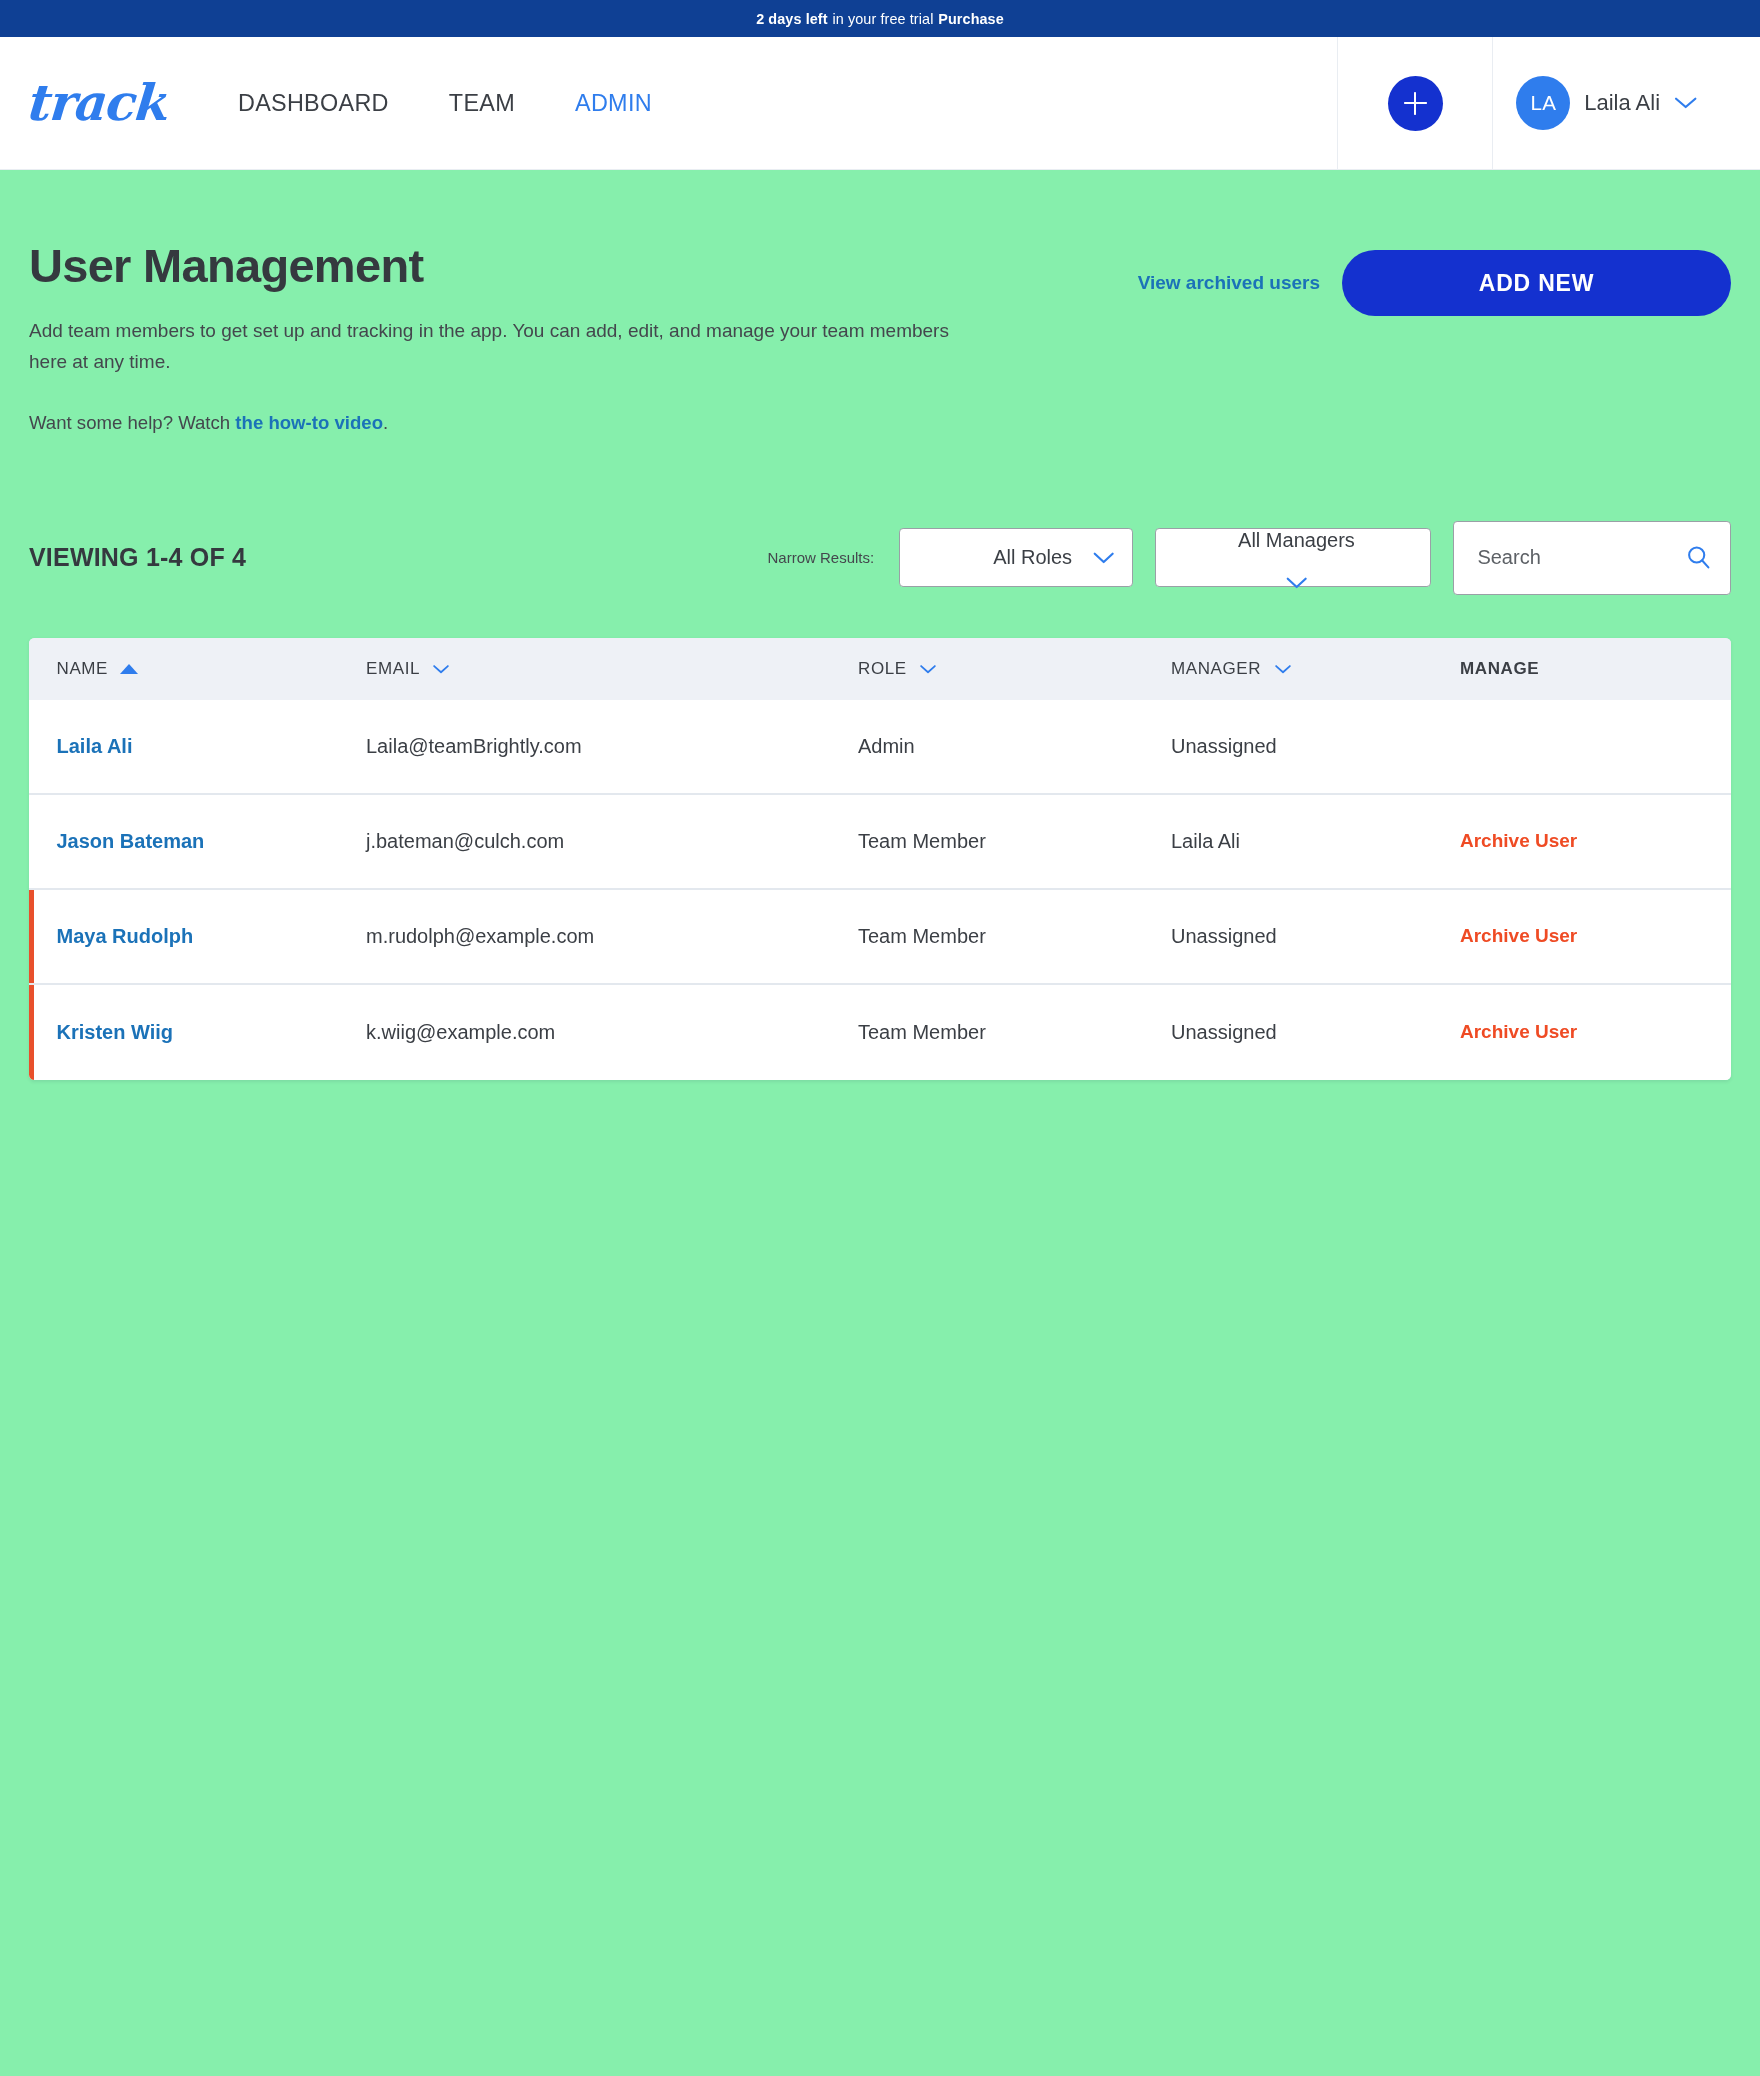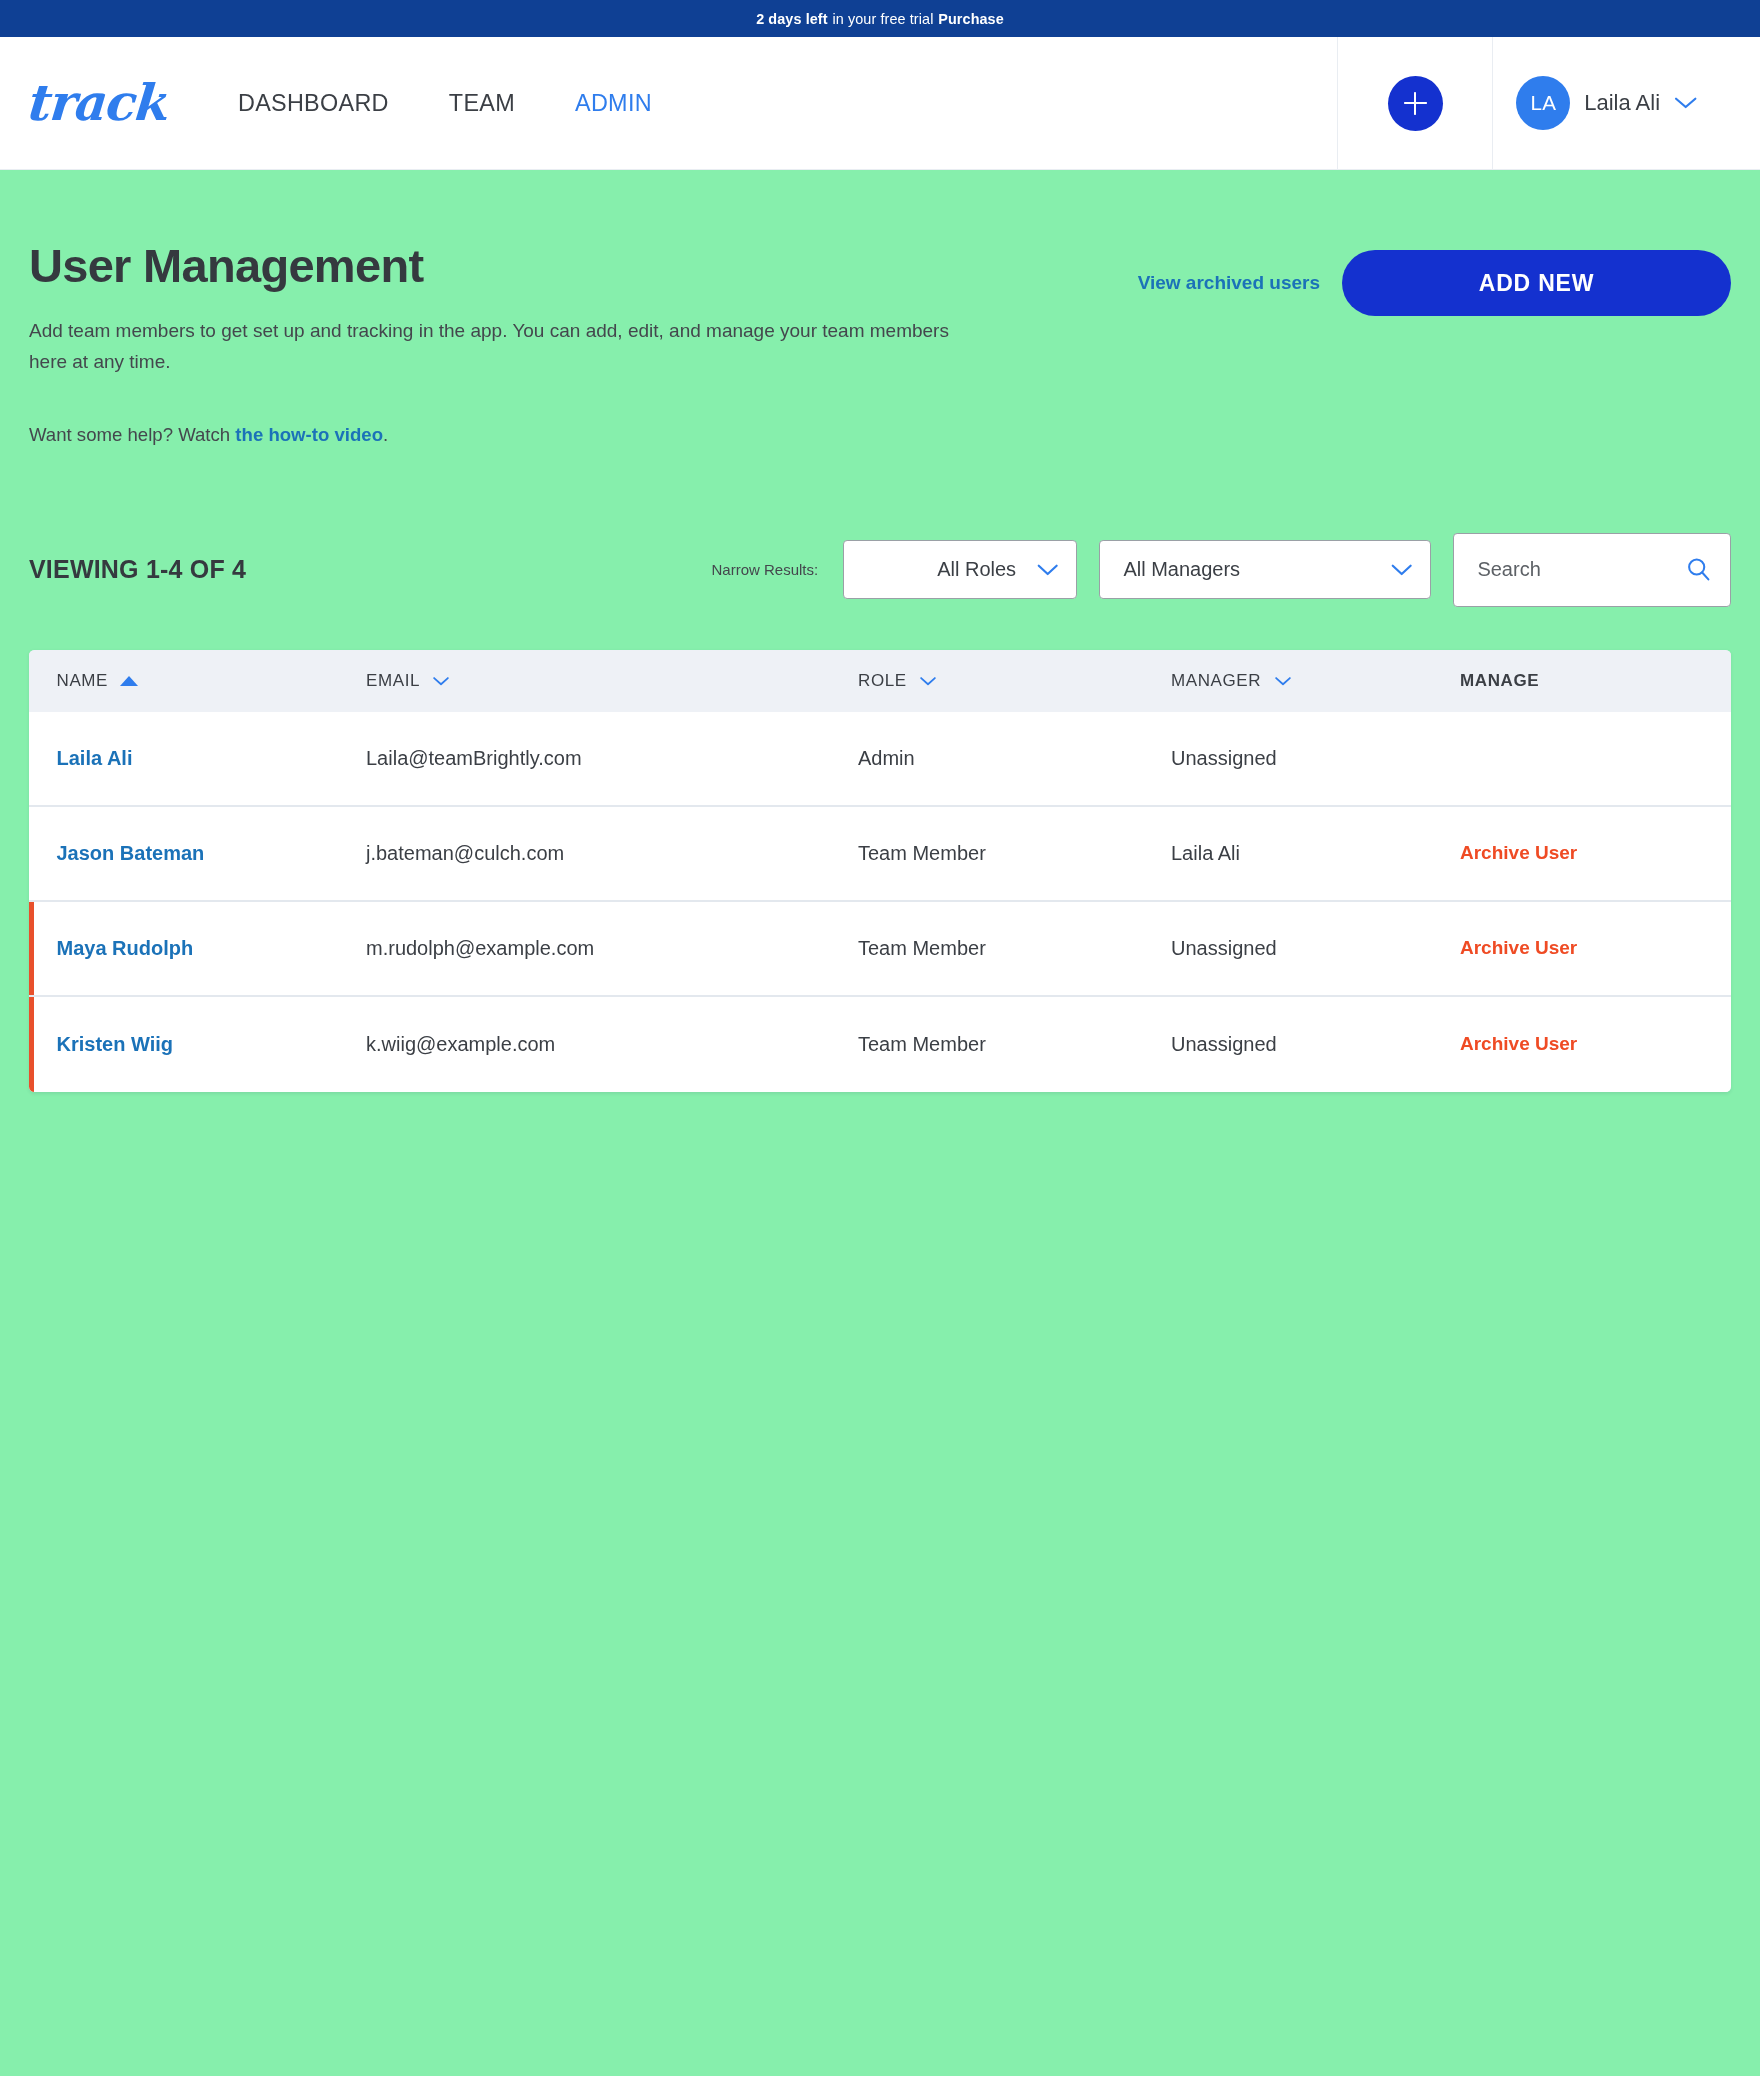--- a/index.html
+++ b/index.html
@@ -164,21 +164,21 @@
     font-family: "Liberation Sans", sans-serif;
   }
 
   .intro {
     font-size: 19px;
     line-height: 1.62;
     color: #44474d;
     max-width: 956px;
   }
   .intro-help {
-    margin-top: 46px;
+    margin-top: 34px;
     font-size: 18.6px;
     color: #44474d;
   }
   .intro-help a {
     color: #1b72b8;
     font-weight: 700;
     text-decoration: none;
     cursor: pointer;
   }
 
@@ -208,21 +208,21 @@
     border: 1.4px solid #9aa0a6;
     border-radius: 4.1px;
     display: flex;
     align-items: center;
     padding: 0 16.5px 0 23.4px;
     gap: 23.4px;
     cursor: pointer;
   }
   .select-box .sel-label { font-size: 20px; color: #3b3f45; white-space: nowrap; }
   .select-roles { width: 234px; justify-content: flex-end; gap: 20px; }
-  .select-managers { width: 332px; justify-content: space-between; }
+  .select-managers { width: 276px; justify-content: space-between; flex-direction: column; }
   .search-box {
     width: 278px;
     height: 74px;
     background: #ffffff;
     border: 1.4px solid #9aa0a6;
     border-radius: 4.1px;
     display: flex;
     align-items: center;
     justify-content: space-between;
     padding: 0 18px 0 23.4px;

